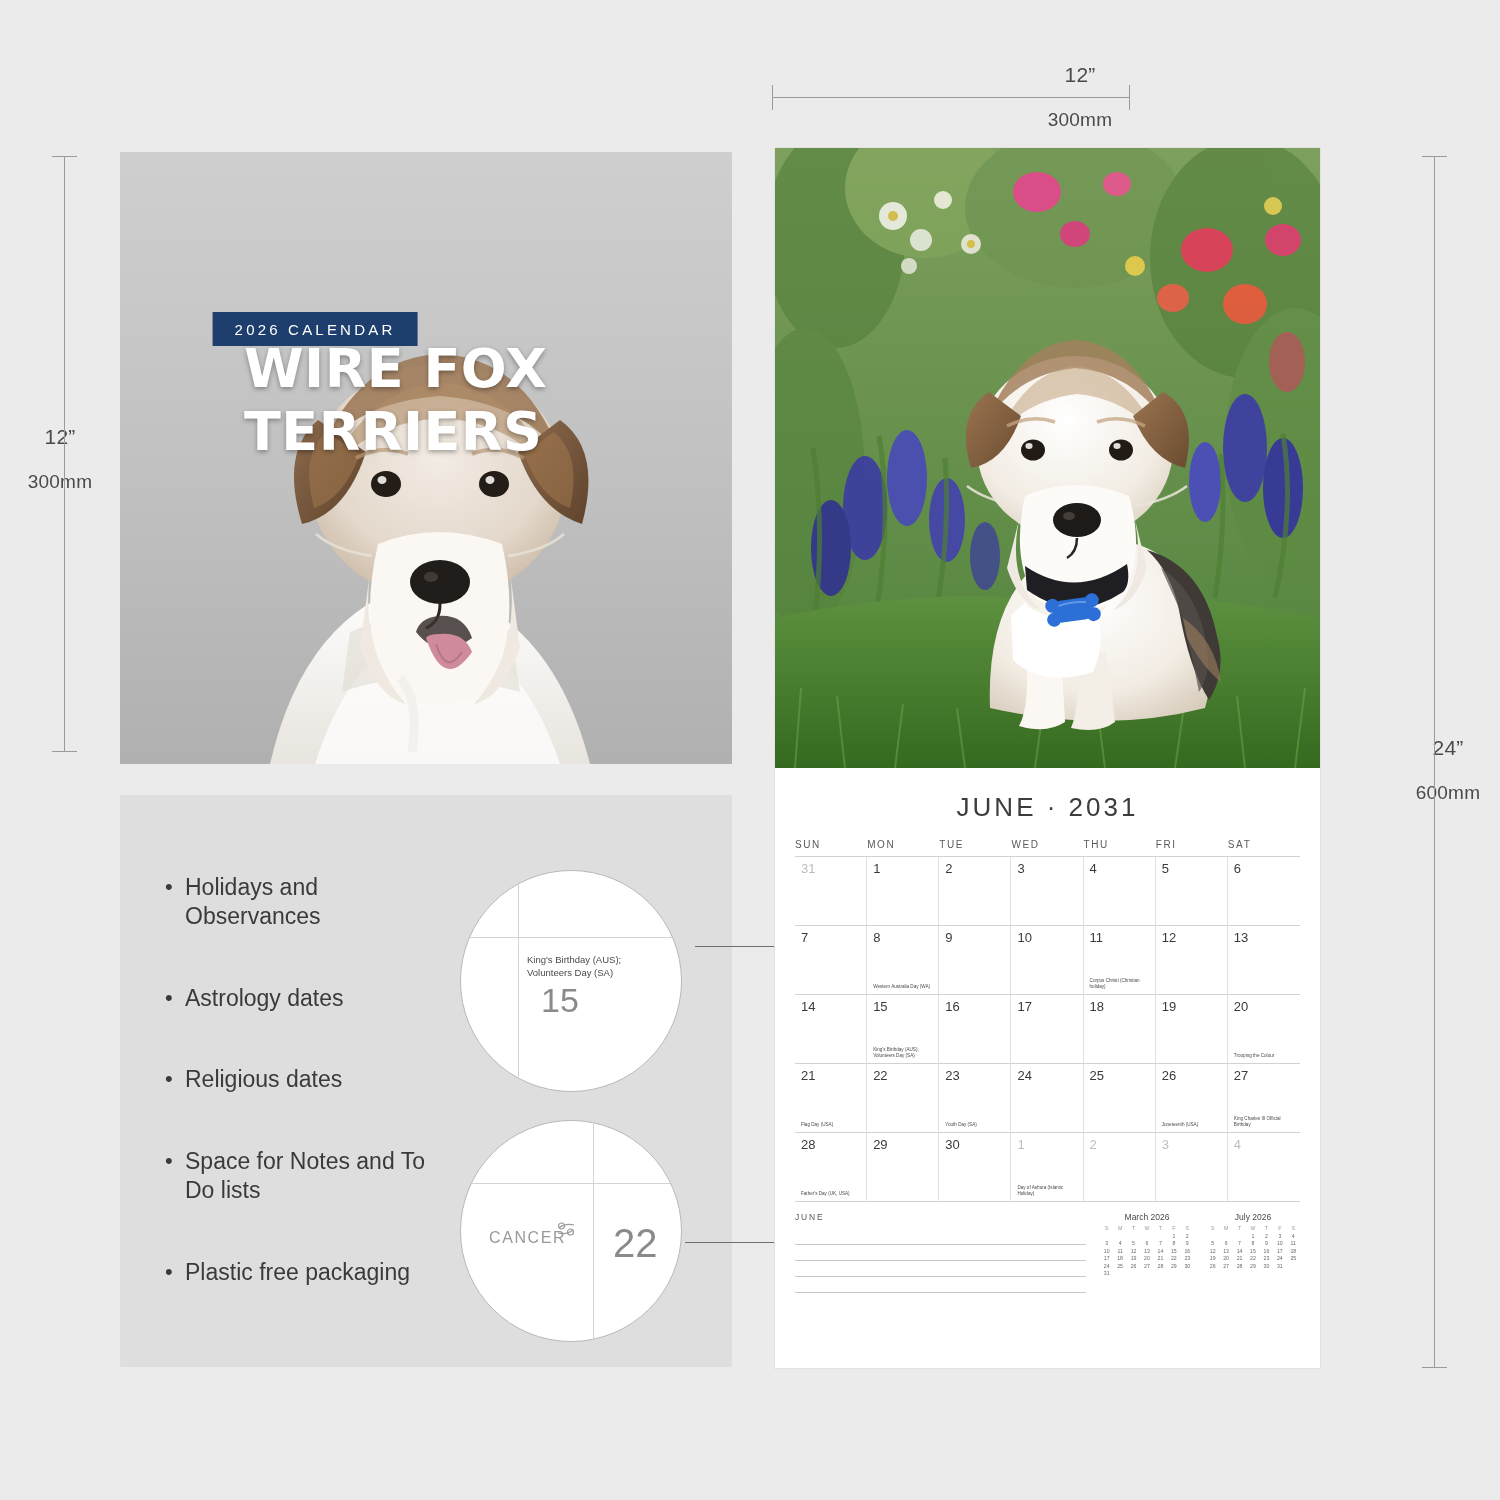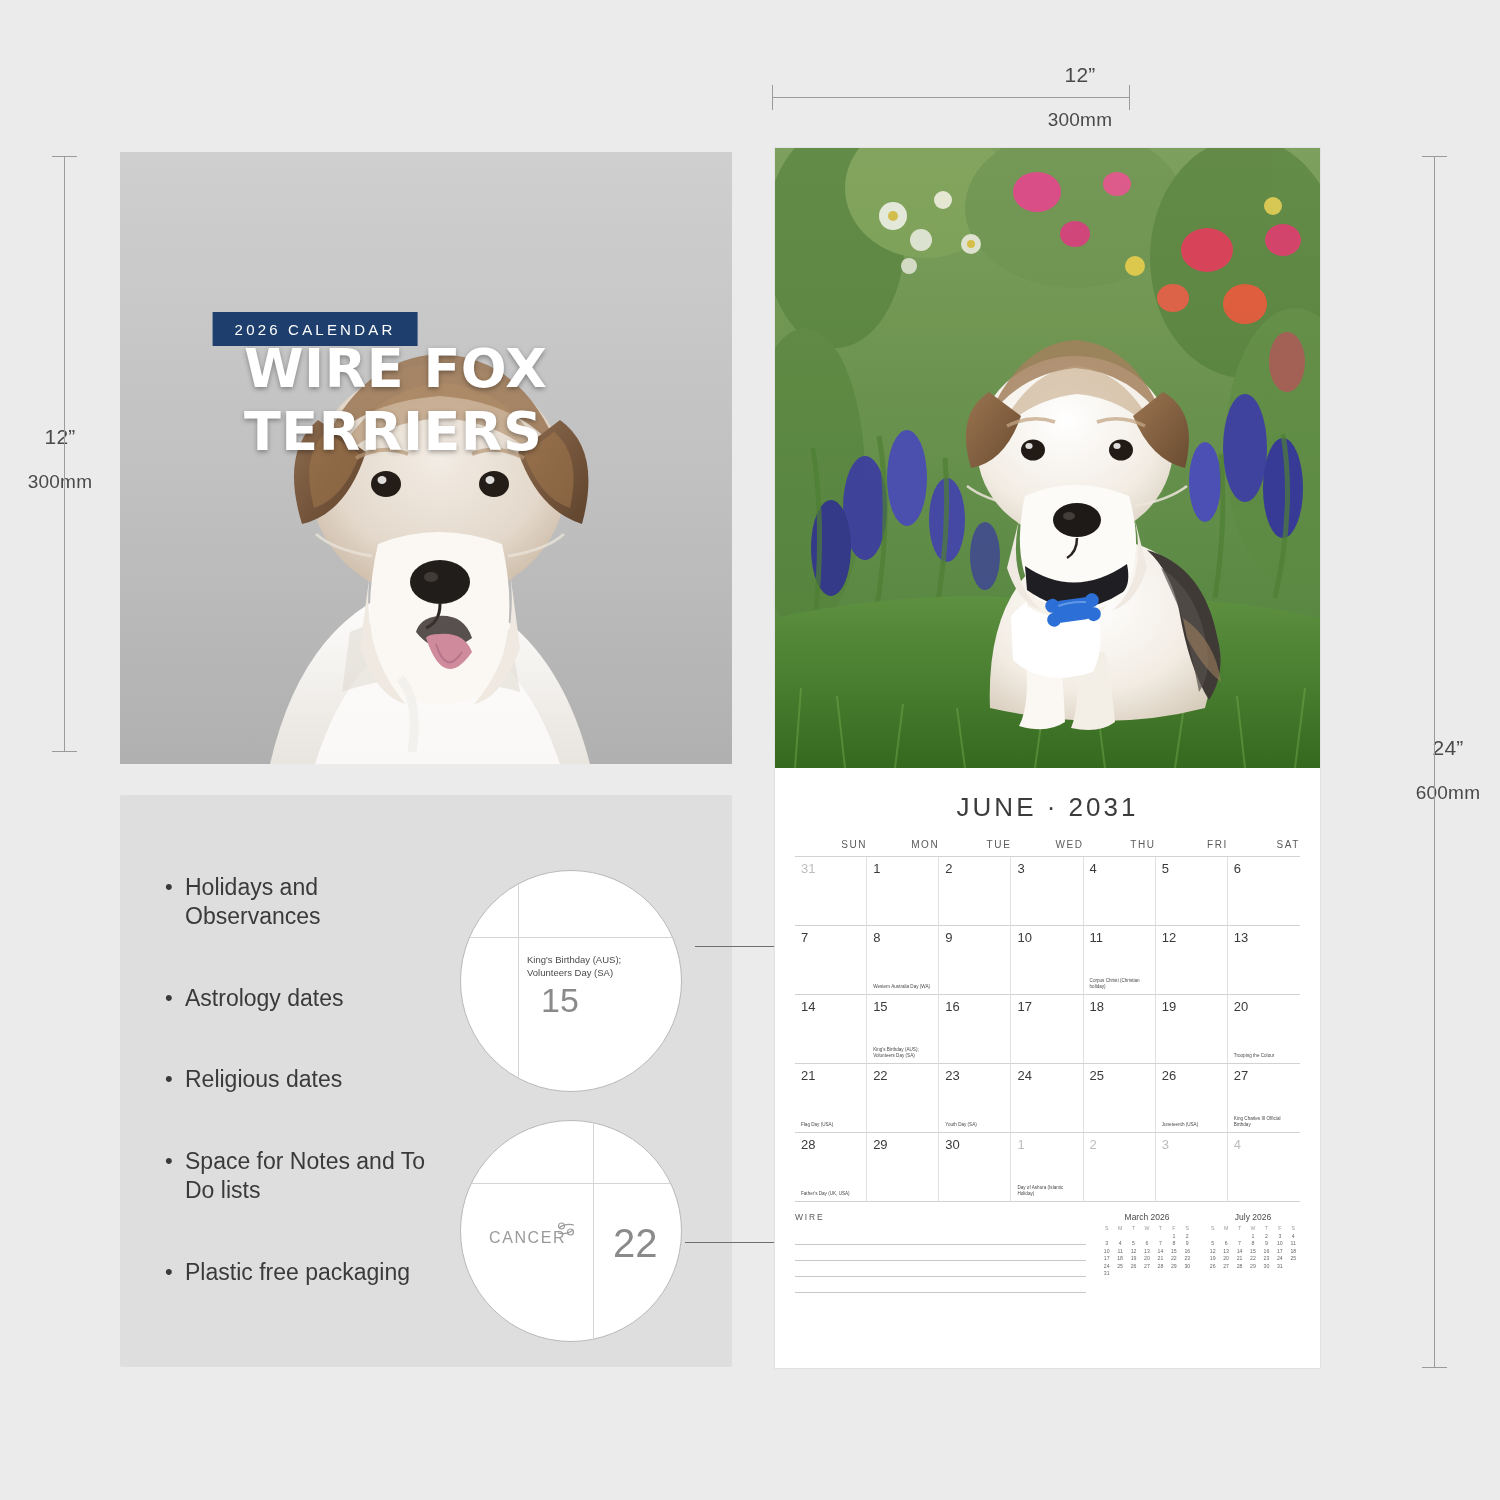--- a/index.html
+++ b/index.html
@@ -172,21 +172,21 @@
     margin: 6px 0 16px;
     font-family: "Liberation Sans", sans-serif;
   }
   .dow-row {
     display: grid;
     grid-template-columns: repeat(7,1fr);
     border-bottom: 1px solid #d2d2d2;
     padding-bottom: 6px;
   }
   .dow {
-    text-align: right;
+    text-align: left;
     font-size: 10px;
     letter-spacing: 1.6px;
     color: #5a5a5a;
   }
   .cal-grid {
     display: grid;
     grid-template-columns: repeat(7,1fr);
     grid-auto-rows: 69px;
   }
   .cal-cell {
@@ -674,21 +674,21 @@
         <div class="cal-cell">
           <div class="cell-num out">3</div>
         </div>
         <div class="cal-cell">
           <div class="cell-num out">4</div>
         </div>
       </div>
 
     <div class="cal-foot">
       <div class="foot-col">
-        <div class="foot-title">WIRE</div>
+        <div class="foot-title">JUNE</div>
         <div class="foot-lines">
             <div></div>
             <div></div>
             <div></div>
             <div></div>
           </div>
       </div>
       <div class="mini-wrap">
         <div class="mini">
           <div class="mini-title">March 2026</div>

